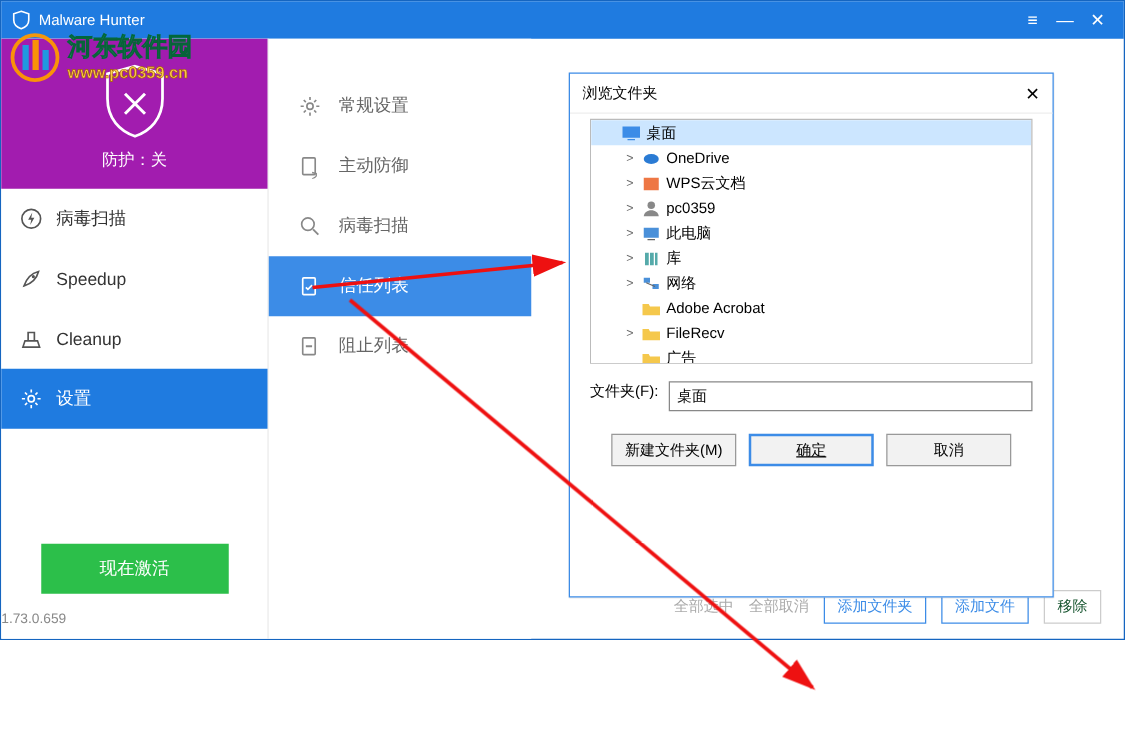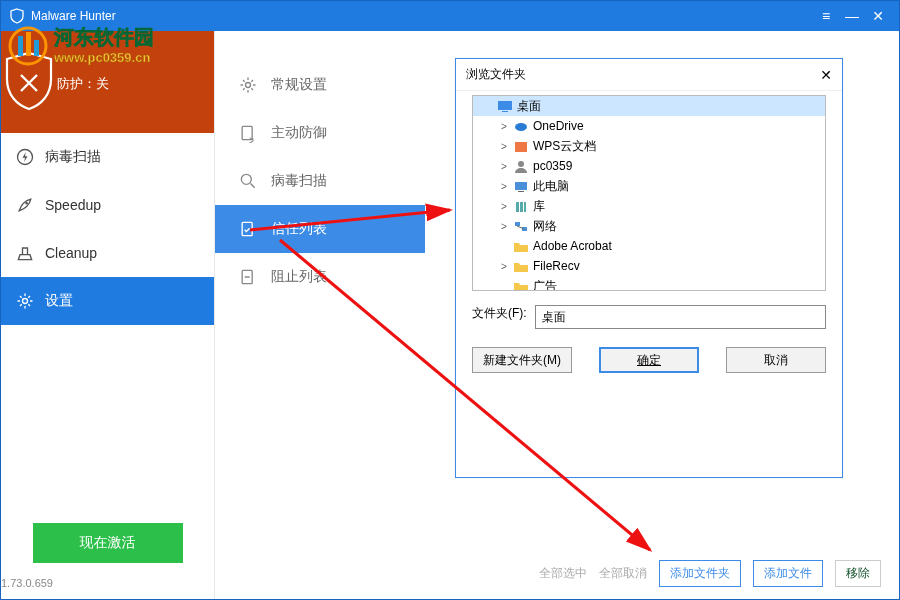--- a/index.html
+++ b/index.html
@@ -1,24 +1,24 @@
 <!DOCTYPE html>
 <html><head>
 <meta charset="utf-8">
 <style>
 * { margin: 0; padding: 0; box-sizing: border-box; font-family: "Microsoft YaHei", Arial, sans-serif; }
 body { width: 900px; height: 600px; overflow: hidden; position: relative; }
-.window { width: 900px; height: 600px; border: 1px solid #1565c0; display: flex; flex-direction: column; background: #fff; }
+.window { width: 900px; height: 512px; border: 1px solid #1565c0; display: flex; flex-direction: column; background: #fff; }
 .titlebar { height: 30px; background: #1f7be0; color: #fff; display: flex; align-items: center; padding: 0 8px; }
 .titlebar .logo { width: 16px; height: 16px; margin-right: 6px; }
 .titlebar .title { font-size: 12px; flex: 1; }
 .titlebar .ctrl { width: 26px; text-align: center; font-size: 14px; cursor: pointer; }
 .main { flex: 1; display: flex; min-height: 0; }
 .sidebar { width: 214px; display: flex; flex-direction: column; background: #fff; border-right: 1px solid #e8e8e8; }
-.hero { background: #c2410c; color: #fff; display: flex; flex-direction: row; align-items: center; padding: 18px 0 14px; }
+.hero { background: #a21caf; color: #fff; display: flex; flex-direction: column; align-items: center; padding: 18px 0 14px; }
 .shield { width: 56px; height: 64px; margin-bottom: 6px; position: relative; }
 .shield svg { width: 100%; height: 100%; }
 .hero-text { font-size: 13px; }
 .navitem { height: 48px; display: flex; align-items: center; padding-left: 44px; font-size: 14px; color: #333; gap: 10px; cursor: pointer; position: relative; }
 .navitem .nicon { position: absolute; left: 14px; width: 20px; height: 20px; display: flex; align-items: center; justify-content: center; }
 .navitem.active { background: #1f7be0; color: #fff; }
 .spacer { flex: 1; }
 .activate { width: 150px; height: 40px; margin: 0 auto 14px; background: #2cbf4a; color: #fff; display: flex; align-items: center; justify-content: center; font-size: 14px; cursor: pointer; }
 .version { font-size: 11px; color: #888; text-align: left; margin-bottom: 10px; }
 .settings-col { width: 210px; background: #fff; padding-top: 30px; }
@@ -35,21 +35,21 @@
 .dialog-title .x { cursor: pointer; font-size: 14px; }
 .dialog-sub { padding: 10px 16px 6px; font-size: 12px; }
 .tree-wrap { margin: 4px 16px; border: 1px solid #bbb; height: 196px; overflow: auto; background: #fff; position: relative; font-size: 12px; }
 .tree-row { display: flex; align-items: center; height: 20px; padding-left: 6px; gap: 4px; cursor: pointer; }
 .tree-row.sel { background: #cce6ff; }
 .tree-row .exp { width: 10px; text-align: center; color: #666; font-size: 10px; }
 .tree-row .ind { display: inline-block; }
 .tree-row .ficon { width: 16px; height: 14px; display: inline-block; }
 .label-row { display: flex; gap: 8px; padding: 10px 16px; font-size: 12px; }
 .label-row input { flex: 1; border: 1px solid #888; height: 24px; padding: 0 6px; font-size: 12px; }
-.dlg-btns { display: flex; gap: 10px; padding: 8px 16px 14px; justify-content: space-between; }
+.dlg-btns { display: flex; gap: 10px; padding: 8px 16px 14px; justify-content: center; }
 .dlg-btns .db { width: 100px; height: 26px; border: 1px solid #999; background: #f2f2f2; font-size: 12px; display: flex; align-items: center; justify-content: center; cursor: pointer; }
 .dlg-btns .db.primary { border: 2px solid #3c8ce7; text-decoration: underline; }
 .watermark { position: absolute; top: 20px; left: 6px; z-index: 99; opacity: .95; pointer-events: none; }
 
 .arrow { position: absolute; z-index: 90; pointer-events: none; }
 </style>
 </head>
 <body>
 
 <div class="window">

